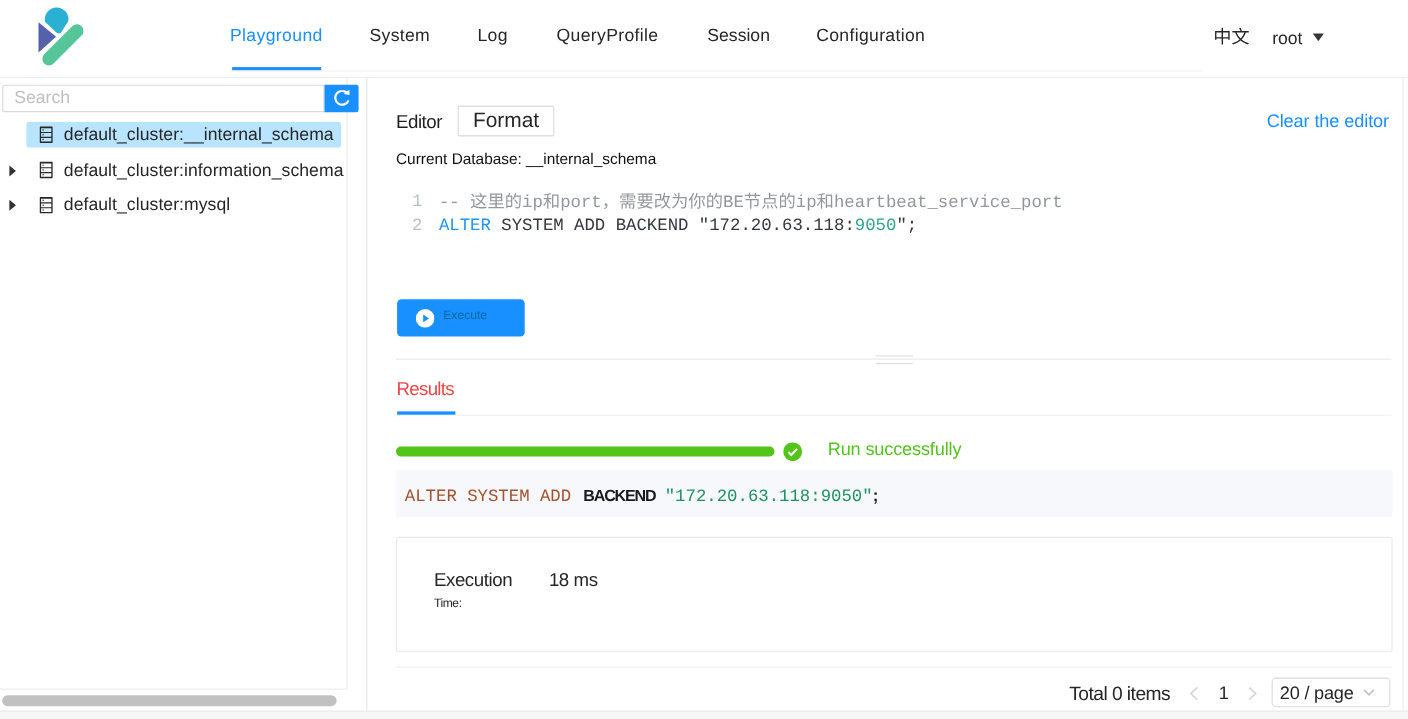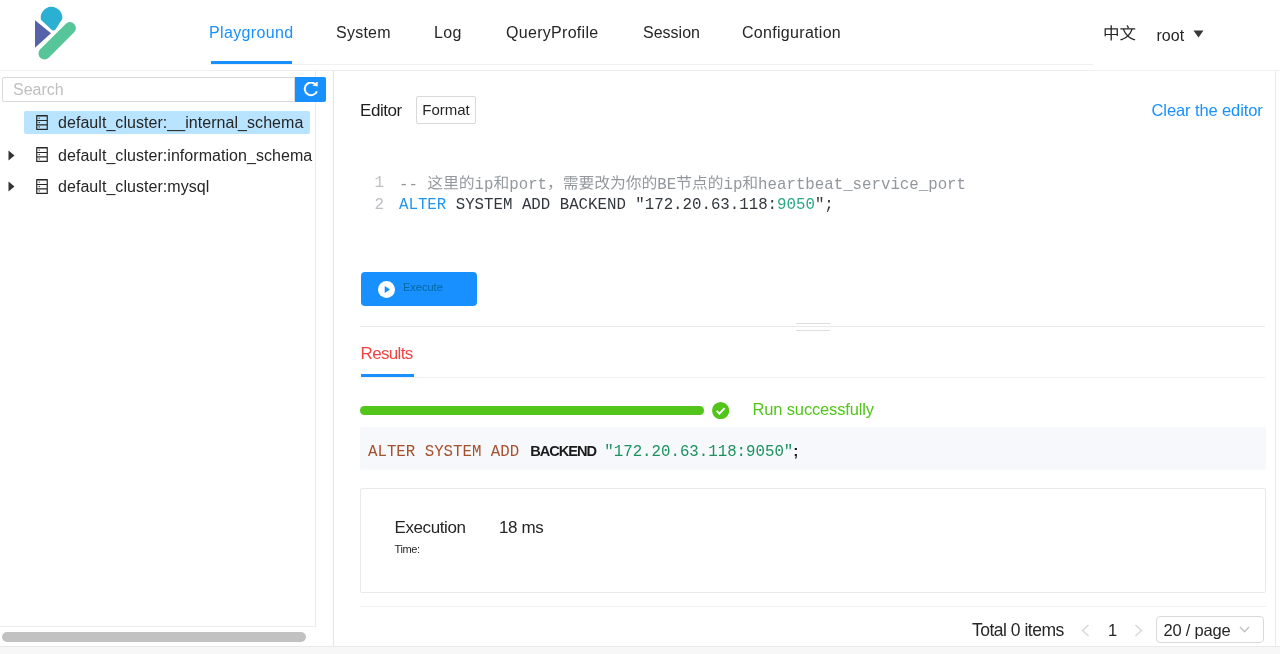--- a/index.html
+++ b/index.html
@@ -88,23 +88,24 @@
     </svg>
 <svg class="abs" style="left:32.6px;top:177.8px" width="18" height="17" viewBox="0 0 1024 1024" fill="#262626">
       <path d="M832 64H192c-17.7 0-32 14.3-32 32v832c0 17.7 14.3 32 32 32h640c17.7 0 32-14.3 32-32V96c0-17.7-14.3-32-32-32zm-40 824H232V687h560v201zm0-264H232V423h560v201zm0-265H232V158h560v201zM304 512a40 40 0 1080 0 40 40 0 10-80 0zm0 264a40 40 0 1080 0 40 40 0 10-80 0zm0-528a40 40 0 1080 0 40 40 0 10-80 0z"></path>
     </svg>
 <div class="abs" style="left:58px;top:178px;font-size:16px;color:#262626;letter-spacing:.05px">default_cluster:mysql</div>
 
 <div class="abs" style="left:2px;top:632px;width:304px;height:10px;background:#c1c1c1;border-radius:5px"></div>
 
 
 <div class="abs" style="left:360px;top:101px;font-size:17px;color:#1f1f1f;letter-spacing:-0.45px">Editor</div>
-<div class="abs" style="left:416px;top:95.5px;width:60px;height:28px;border:1px solid #d9d9d9;border-radius:2px;background:#fff;font-size:15px;color:#262626;text-align:center;line-height:26px">Format</div>
+<div class="abs" style="left:416px;top:95.5px;width:88px;height:28px;border:1px solid #d9d9d9;border-radius:2px;background:#fff;font-size:19px;color:#262626;text-align:center;line-height:26px">Format</div>
 <div class="abs" style="left:1151.5px;top:100.5px;font-size:16.5px;color:#1890ff;letter-spacing:-0.1px">Clear the editor</div>
 
+<div class="abs" style="left:360px;top:135.5px;font-size:14px;color:#111">Current Database: __internal_schema</div>
 
 <div class="abs mono" style="left:360px;top:173px;width:24px;height:21px;line-height:21px;font-size:15.75px;color:#bcc0c4;text-align:right">1</div>
 <div class="abs mono" style="left:360px;top:194.5px;width:24px;height:21px;line-height:21px;font-size:15.75px;color:#bcc0c4;text-align:right">2</div>
 <svg class="abs" style="left:399px;top:172px" width="580" height="21" fill="#92979d">
       <text x="0.00" y="16.5" class="cmt">--&nbsp;</text>
       <use href="#u8fd9" transform="translate(28.35,2.64) scale(0.1575)"></use>
       <use href="#u91cc" transform="translate(44.10,2.64) scale(0.1575)"></use>
       <use href="#u7684" transform="translate(59.85,2.64) scale(0.1575)"></use>
       <text x="75.60" y="16.5" class="cmt">ip</text>
       <use href="#u548c" transform="translate(94.50,2.64) scale(0.1575)"></use>

